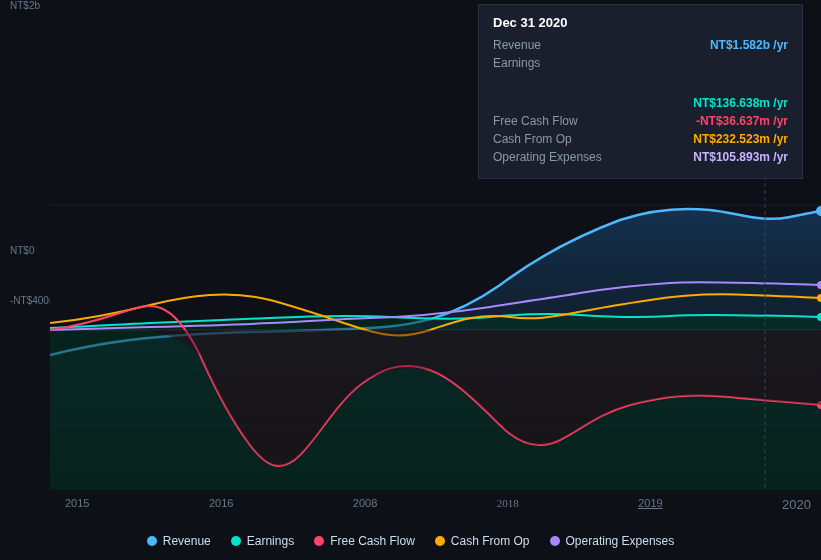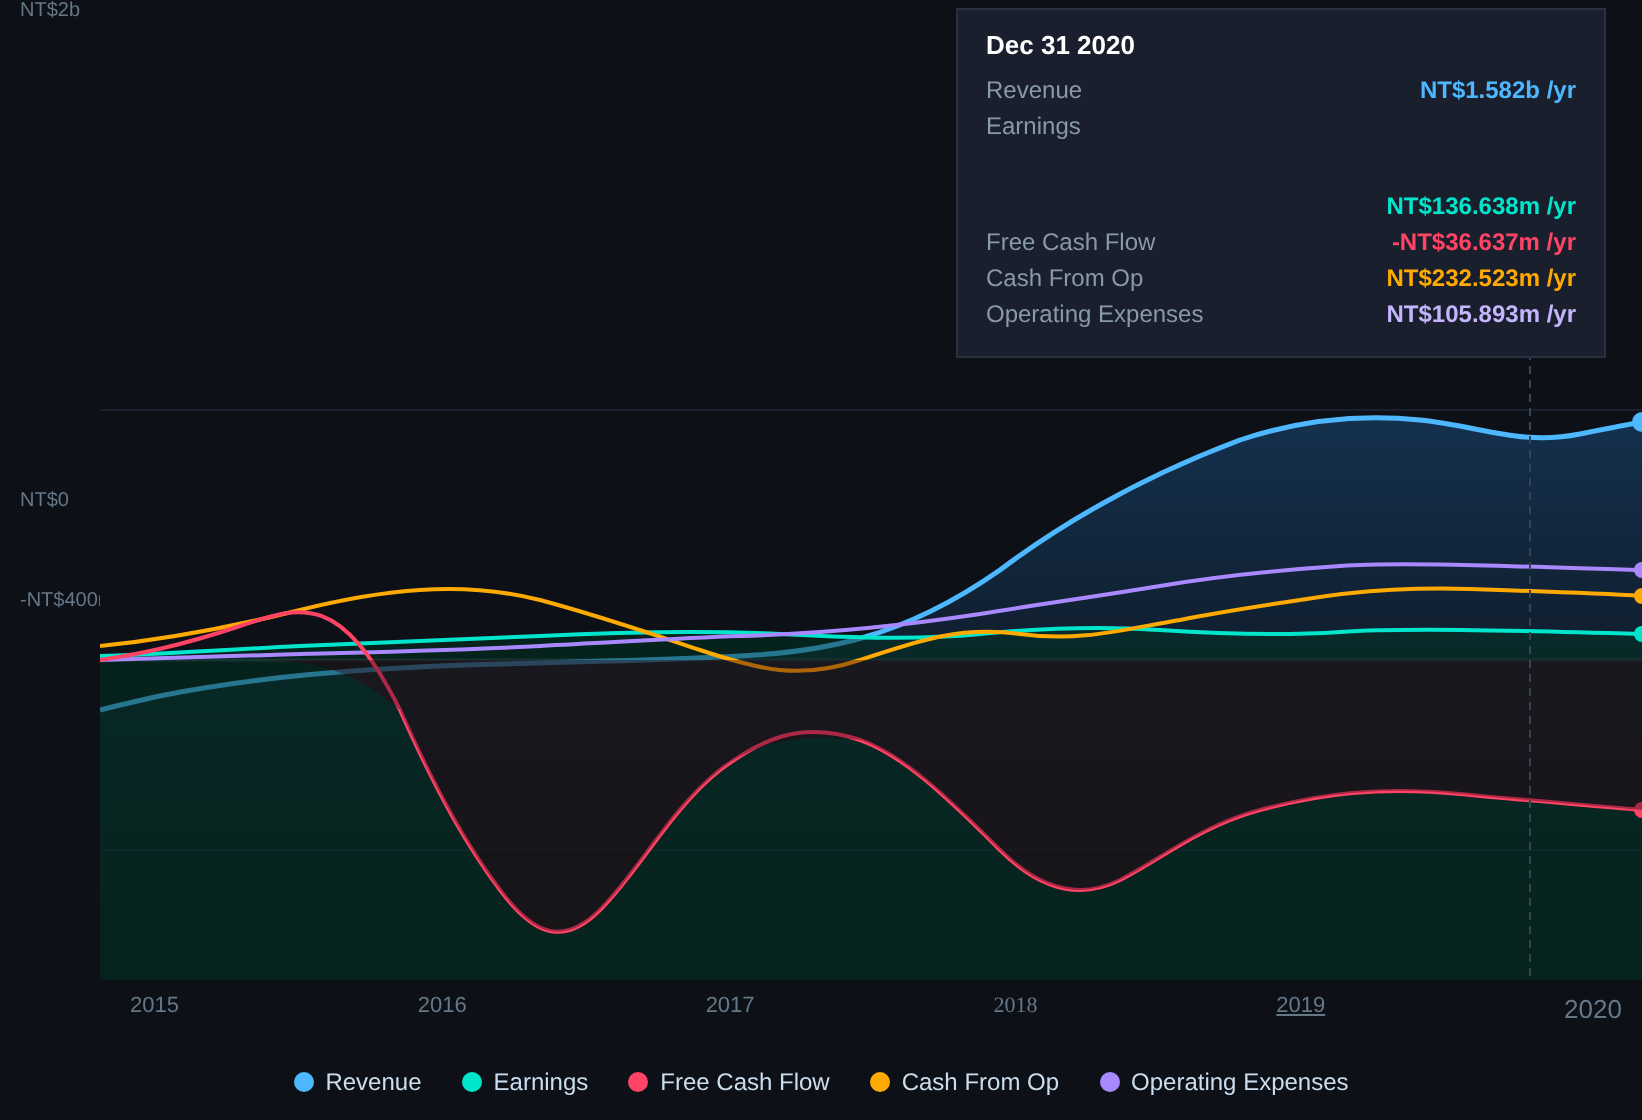--- a/index.html
+++ b/index.html
@@ -245,21 +245,21 @@
     L 771 175 L 70 175 Z
   " fill="#330011" opacity="0.4"></path>
 
   <line x1="715" y1="0" x2="715" y2="335" stroke="#334455" stroke-width="1" stroke-dasharray="4,3"></line>
 
 </svg>
 
 <div style="position:absolute; bottom:48px; left:55px; right:10px; display:flex; justify-content:space-between;margin-left:10px;">
   <span style="color:#667788;font-size:11px;">2015</span>
   <span style="color:#667788;font-size:11px;">2016</span>
-  <span style="color:#667788;font-size:11px;">2017</span>
+  <span style="color:#667788;font-size:11px;">2008</span>
   <span style="color:#667788;font-size:11px;font-family:Liberation Serif, serif;">2018</span>
   <span style="color:#667788;font-size:11px;text-decoration:underline;">2019</span>
   <span style="color:#667788;font-size:13px;">2020</span>
 </div>
 
 <div class="legend">
   <div class="legend-item">
     <div class="legend-dot" style="background:#4db8ff;"></div>
     <span class="legend-text">Revenue</span>
   </div>

